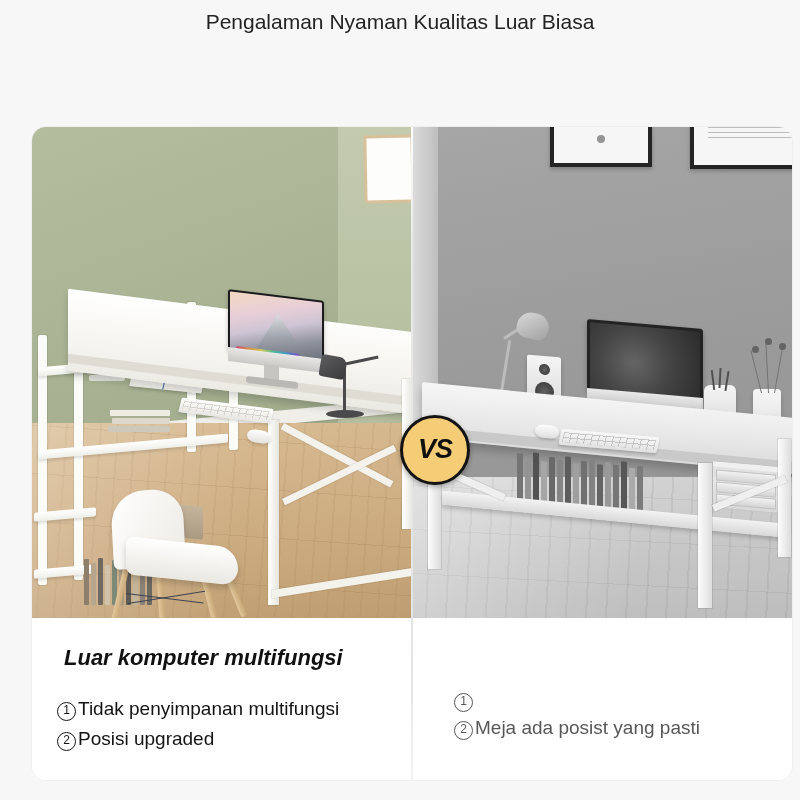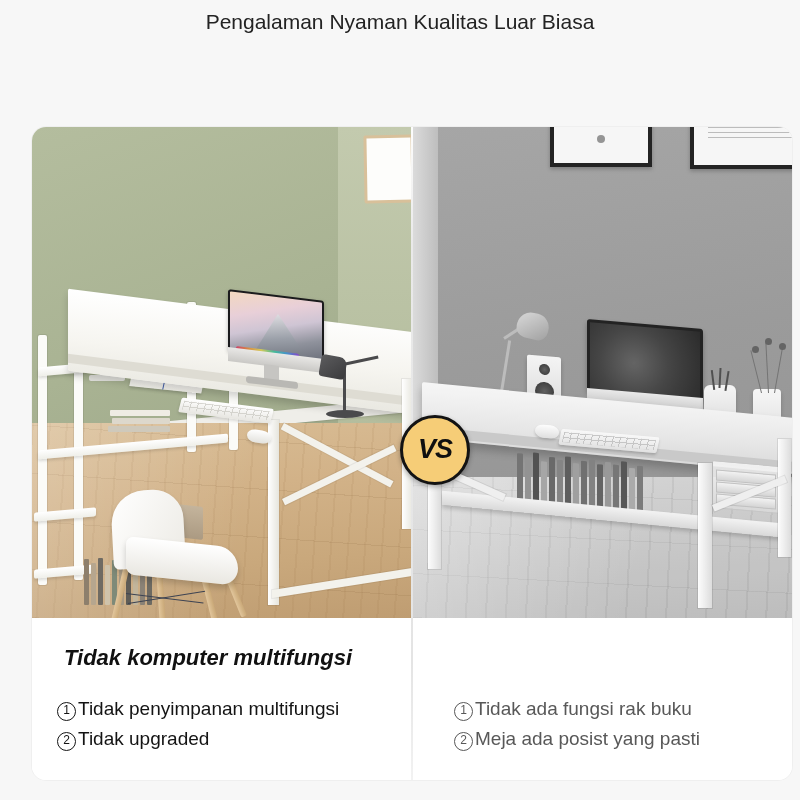--- a/index.html
+++ b/index.html
@@ -397,38 +397,37 @@
 
   <div class="mid-divider"></div>
 
   <div class="vs-badge">
     <span>VS</span>
   </div>
 
   <div class="captions">
 
     <div class="cap left">
-      <div class="cap-title">Tidak komputer multifungsi</div>
+      <div class="cap-title">Luar komputer multifungsi</div>
       <ul class="cap-list">
         <li>
           <span class="num">1</span>
           <span>Tidak penyimpanan multifungsi</span>
         </li>
         <li>
           <span class="num">2</span>
-          <span>Tidak upgraded</span>
+          <span>Posisi upgraded</span>
         </li>
       </ul>
     </div>
 
     <div class="cap right">
       <ul class="cap-list">
         <li>
           <span class="num">1</span>
-          <span>Tidak ada fungsi rak buku</span>
         </li>
         <li>
           <span class="num">2</span>
           <span>Meja ada posist yang pasti</span>
         </li>
       </ul>
     </div>
   </div>
 </div>
 

